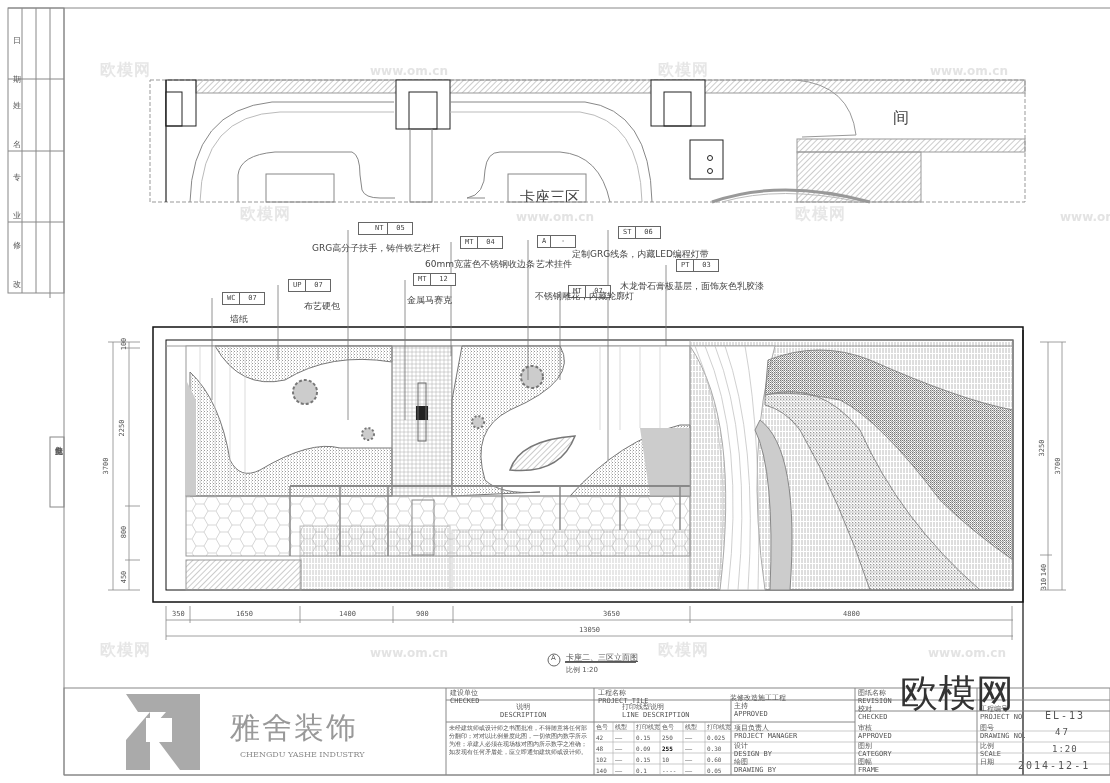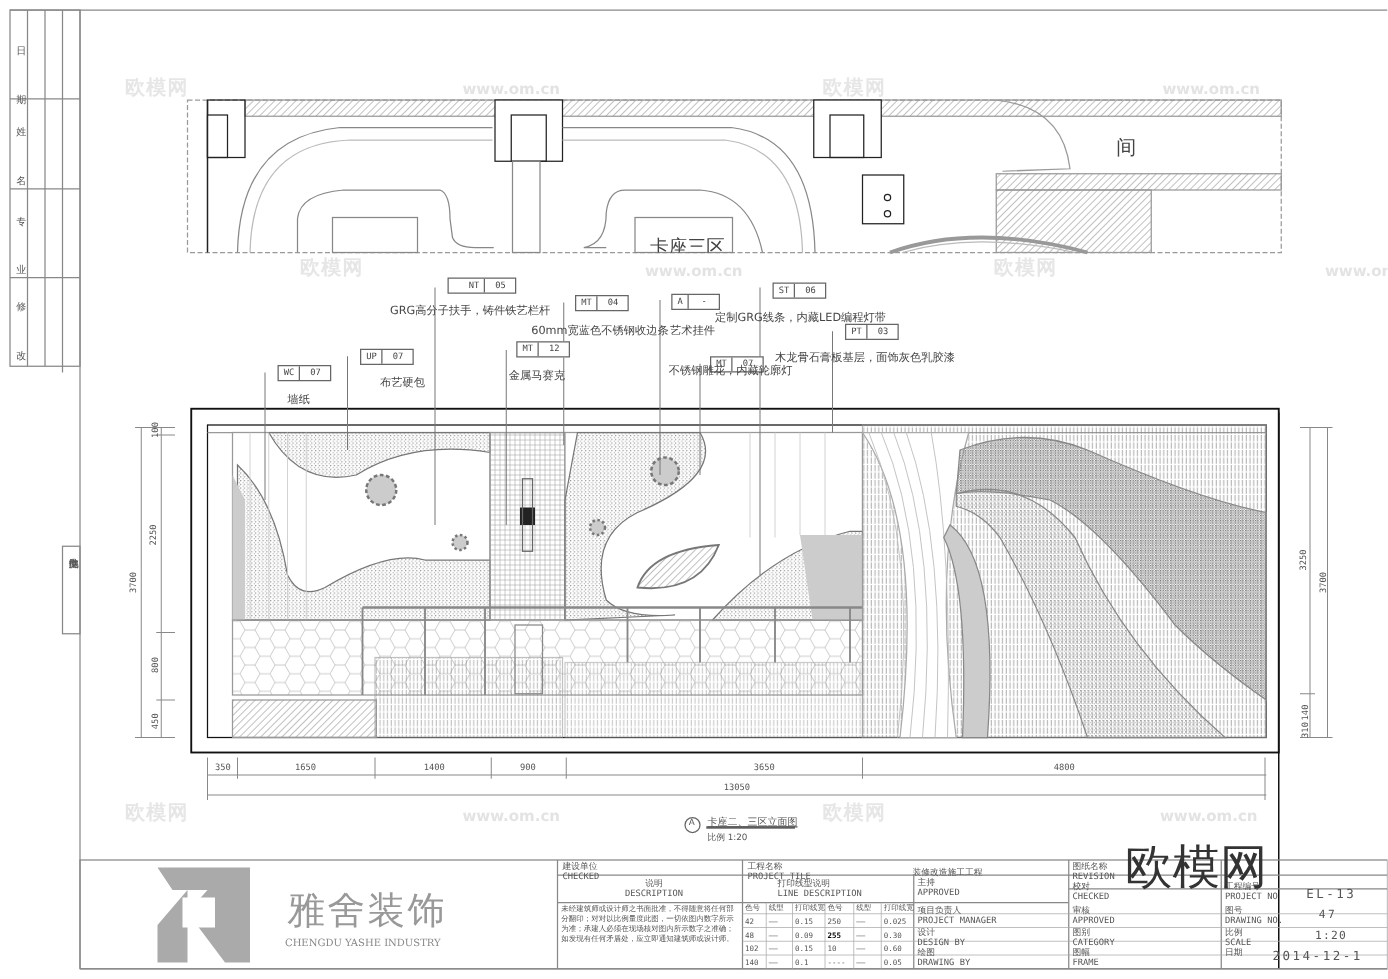--- a/index.html
+++ b/index.html
@@ -301,21 +301,21 @@
 <div class="vdim" style="left:1034px;top:444px;">3250</div>
 <div class="vdim" style="left:1038px;top:566px;">140</div>
 <div class="vdim" style="left:1038px;top:580px;">310</div>
 <div class="vdim" style="left:1050px;top:462px;">3700</div>
 
 <div class="t" style="left:551px;top:654px;font-size:7px;">A</div>
 <div class="t" style="left:566px;top:652px;font-size:8px;text-decoration:underline;">卡座二、三区立面图</div>
 <div class="t" style="left:566px;top:665px;font-size:7px;">比例 1:20</div>
 
 <div class="t" style="left:230px;top:708px;font-size:30px;color:#999;letter-spacing:2px;">雅舍装饰</div>
-<div class="t" style="left:228px;top:750px;font-size:8px;color:#888;font-family:'DejaVu Serif',serif;">CHENGDU YASHE INDUSTRY</div>
+<div class="t" style="left:240px;top:750px;font-size:8px;color:#888;font-family:'DejaVu Serif',serif;">CHENGDU YASHE INDUSTRY</div>
 
 <div class="tb" style="left:450px;top:689px;">
     <div>建设单位</div>
     <div class="en">CHECKED</div>
   </div>
 
 <div class="tb" style="left:500px;top:703px;text-align:center;">
     <div>说明</div>
     <div class="en">DESCRIPTION</div>
   </div>

